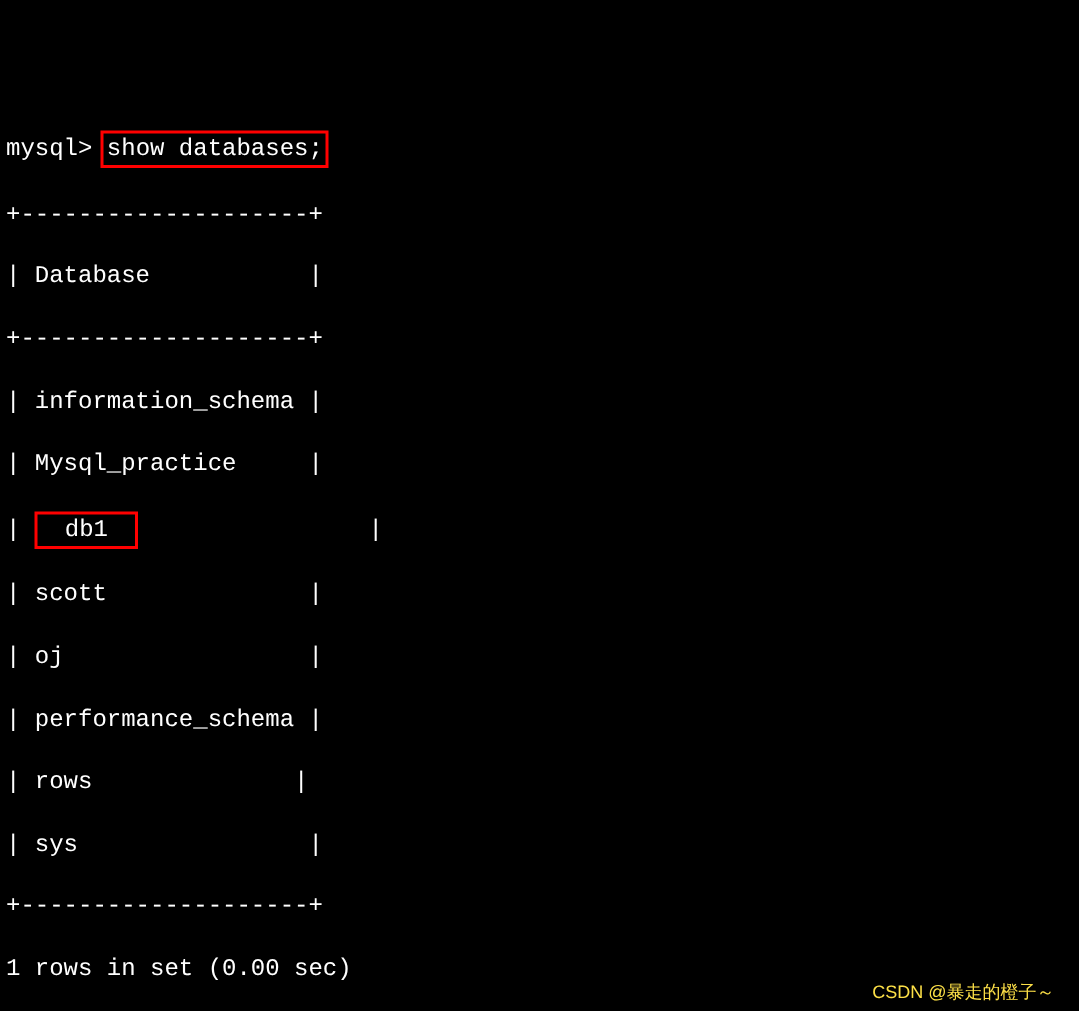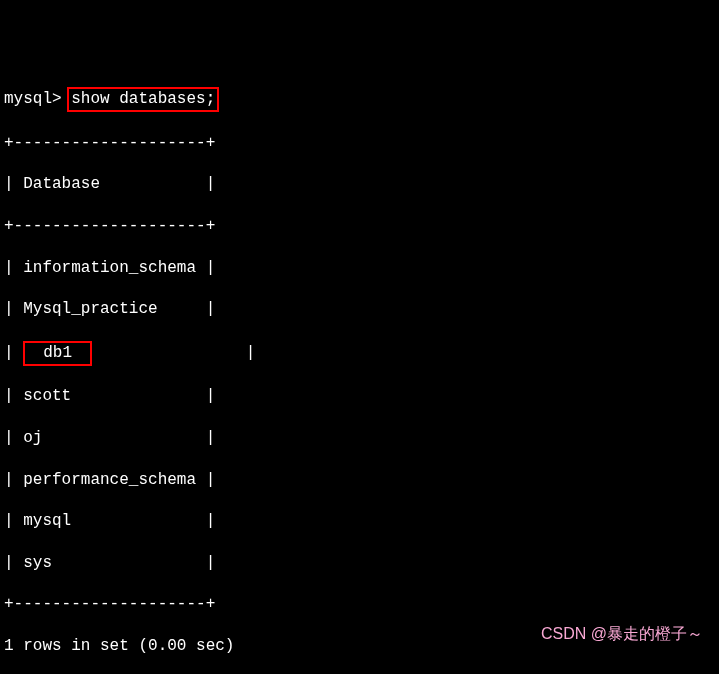--- a/index.html
+++ b/index.html
@@ -30,43 +30,43 @@
       padding: 0 2px;
       margin-left: -4px;
     }
     .hl-red-sm {
       border: 2px solid #ff0000;
       display: inline-block;
       padding: 0 18px;
     }
     .watermark {
       position: absolute;
-      bottom: 29px;
+      bottom: 4px;
       right: 16px;
-      color: #f9a8d4;
-      font-size: 16px;
+      color: #fde047;
+      font-size: 12px;
       font-family: sans-serif;
     }
   </style>
 </head>
 <body>
 
 
 
 <span class="line"><span>mysql&gt;</span> <span class="hl-red"><span>show databases;</span></span></span>
 <span class="line">+--------------------+</span>
 <span class="line">| Database           |</span>
 <span class="line">+--------------------+</span>
 <span class="line">| information_schema |</span>
 <span class="line">| Mysql_practice     |</span>
 <span class="line"><span>| </span><span class="hl-red-sm"><span>db1</span></span><span>                |</span></span>
 <span class="line">| scott              |</span>
 <span class="line">| oj                 |</span>
 <span class="line">| performance_schema |</span>
-<span class="line">| mysql              |</span>
+<span class="line">| rows              |</span>
 <span class="line">| sys                |</span>
 <span class="line">+--------------------+</span>
 <span class="line">1 rows in set (0.00 sec)</span>
 
 
 
 
 
 
 

